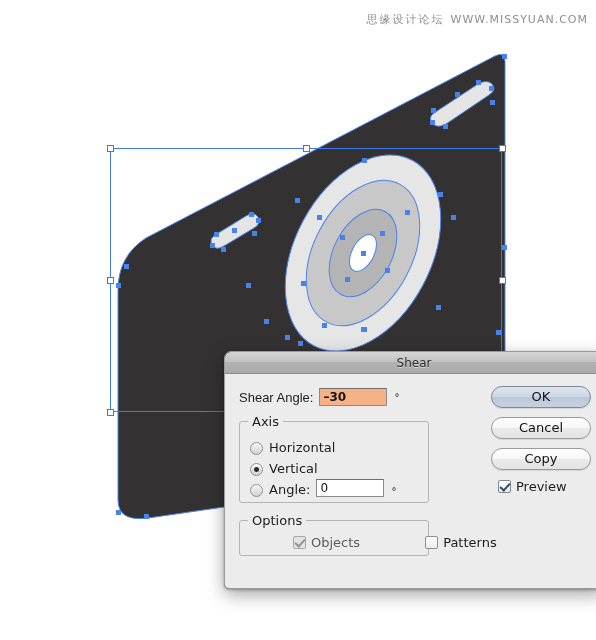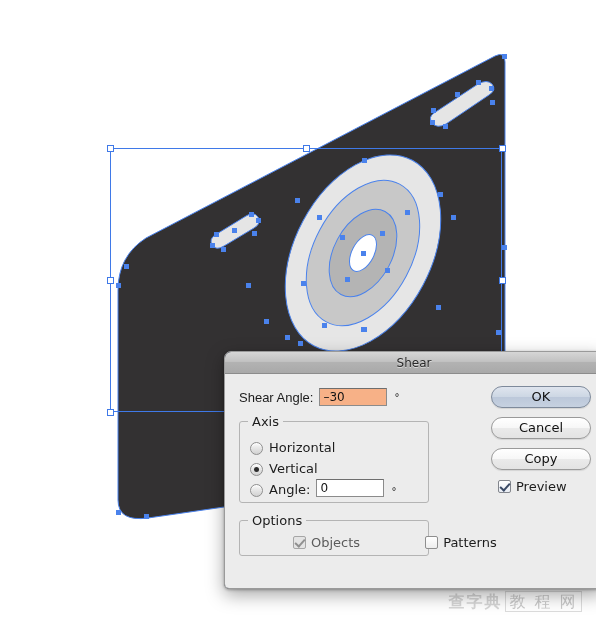--- a/index.html
+++ b/index.html
@@ -137,21 +137,21 @@
     border: 1px solid #8b8b8b;
     border-top-color: #6e6e6e;
     box-sizing: border-box;
     font-size: 12px;
     color: #141414;
     padding: 0 3px;
     line-height: 16px;
     background: #ffffff;
     font-family: "DejaVu Sans", sans-serif;
   }
-  .field.highlight { background: #f7b187; }
+  .field.highlight { background: #f7b187; font-weight: bold; }
   #shear-angle-field { width: 68px; margin-left: 6px; }
   #angle-field { width: 68px; margin-left: 6px; }
   .deg {
     font-size: 10px;
     color: #1c1c1c;
     margin-left: 7px;
     font-family: "DejaVu Sans", sans-serif;
   }
 
   
@@ -341,25 +341,25 @@
 
   <div class="selbox" style="left:110px; top:148px; width:392px; height:264px;"></div>
   <div class="handle" style="left:107px; top:145px;"></div>
   <div class="handle" style="left:303px; top:145px;"></div>
   <div class="handle" style="left:499px; top:145px;"></div>
   <div class="handle" style="left:107px; top:277px;"></div>
   <div class="handle" style="left:499px; top:277px;"></div>
   <div class="handle" style="left:107px; top:409px;"></div>
   <div class="handle" style="left:499px; top:409px;"></div>
 
+  <div class="wm-top">
+    <span class="cn">思缘设计论坛</span><span>WWW.MISSYUAN.COM</span>
+  </div>
 
   <div class="wm-bottom">
-    <div class="row1">
-      <b>查字典</b><span class="boxed">教 程 网</span>
-    </div>
   </div>
 </div>
 
 <div id="dialog">
 
   <div id="titlebar">
     <span class="title">Shear</span>
   </div>
 
   <div id="dlg-body">

